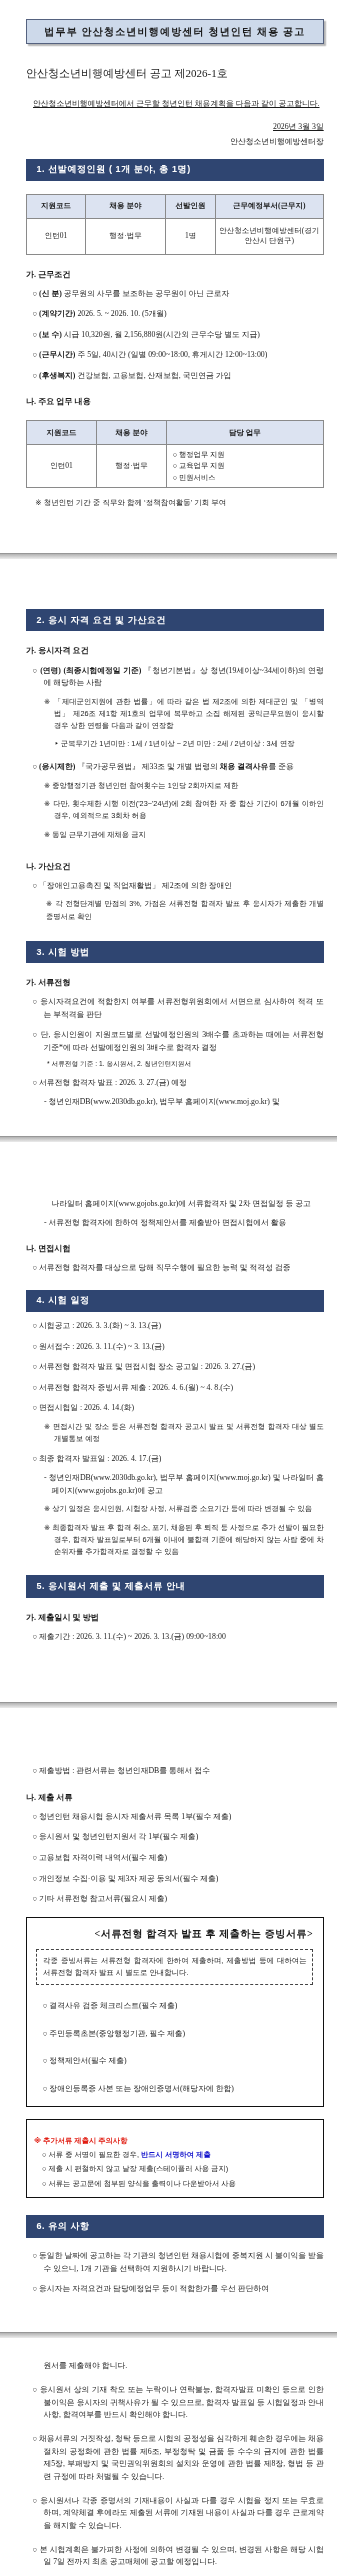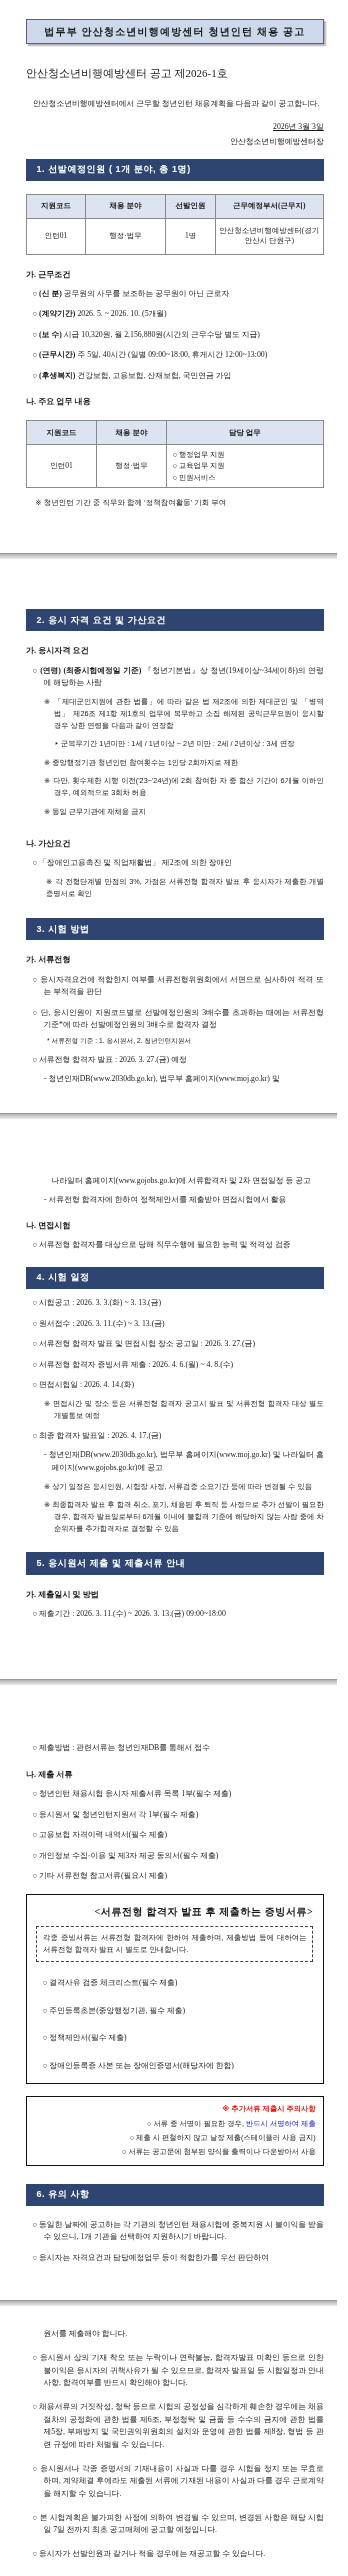--- a/index.html
+++ b/index.html
@@ -3,21 +3,21 @@
 <meta charset="utf-8">
 <style>
   html,body{margin:0;padding:0;background:#fff;}
   .page{width:337px;height:2576px;position:relative;overflow:hidden;background:#fff;
         font-family:"Liberation Serif","DejaVu Serif",serif;color:#1a1a1a;}
   .content{padding:0 13.3px 0 26px;}
   .title-box{margin-top:19px;border:1.2px solid #55627f;background:#cdd9ea;text-align:center;
         font-weight:bold;font-size:10px;letter-spacing:1.2px;padding:4.6px 0;
         box-shadow:1.7px 1.7px 1.2px #b5b5b5;}
   .notice-no{margin:22px 0 0;font-size:11px;}
-  .intro{margin:15px 0 0;font-size:7.8px;line-height:2.0;text-indent:7px;text-align:justify;}
+  .intro{margin:15px 0 0;font-size:7.8px;line-height:2.0;text-indent:7px;text-align:justify;text-decoration:underline;}
   .date-line{margin:9.3px 0 0;text-align:right;font-size:7.8px;text-decoration:underline;}
   .signer-line{margin:4.1px 0 0;text-align:right;font-size:7.8px;}
   .secbar{margin-top:11.6px;background:#2f4571;color:#ffffff;
         font-family:"Liberation Sans","DejaVu Sans",sans-serif;font-weight:bold;
         font-size:9px;padding:4.6px 0 4.6px 10.4px;letter-spacing:0.6px;}
   .tbl{width:100%;border-collapse:collapse;margin-top:12.8px;border:1.2px solid #000;font-size:7.5px;}
   .tbl th{background:#dce3f1;border:0.6px solid #8a8a8a;padding:6.4px 1.7px;font-weight:bold;}
   .tbl td{border:0.6px solid #8a8a8a;padding:7.5px 2.3px;text-align:center;}
   .tbl td.duty-cell{text-align:left;padding:4.1px 5.8px;}
   .duty-cell div{font-size:7.3px;line-height:1.55;}
@@ -28,25 +28,25 @@
         margin:6.4px 0 0;padding-left:28px;text-indent:-10px;text-align:justify;}
   .sub{font-size:7.8px;line-height:1.6;margin:6.4px 0 0;padding-left:25.5px;text-indent:-7.5px;text-align:justify;}
   .sub2{font-size:7.8px;line-height:1.6;margin:0;padding-left:25.5px;text-align:justify;}
   .small-note{font-family:"Liberation Sans","DejaVu Sans",sans-serif;font-size:6.7px;margin:5.8px 0 0;padding-left:21px;}
   .pbreak{height:5.2px;background:linear-gradient(#b2b2b2,#ececec);border-top:0.6px solid #979797;}
   .evidence-box{border:1.2px solid #111;margin-top:11.6px;padding:8.1px 9.3px 10.4px;}
   .evidence-title{text-align:right;font-weight:bold;font-size:10px;margin:1.2px 0 0;letter-spacing:0.6px;}
   .evidence-inner{border:0.6px dashed #444;margin-top:7.5px;padding:4.6px 5.8px;
         font-family:"Liberation Sans","DejaVu Sans",sans-serif;font-size:7.4px;line-height:1.7;text-align:justify;}
   .evidence-box .li{margin:15px 0 0;}
-  .warn-box{border:1.2px solid #111;margin-top:12.8px;padding:5px 7px 7px;
-        font-family:"Liberation Sans","DejaVu Sans",sans-serif;font-size:7.3px;line-height:1.85;text-align:right;}
+  .warn-box{border:1.2px solid #111;margin-top:12.8px;padding:14px 7px 7px;
+        font-family:"Liberation Sans","DejaVu Sans",sans-serif;font-size:7.3px;line-height:1.85;}
   .warn-title{color:#e11d12;font-weight:bold;margin:0;}
   .warn-box p.wline{margin:0.6px 0 0;padding-left:8.1px;}
-  .warn-strong{color:#1414cc;font-weight:normal;}
+  .warn-strong{color:#1414cc;font-weight:bold;}
   strong{font-weight:bold;}
 </style>
 </head>
 <body>
 
 <div class="page">
 
   <div class="content">
     <div class="title-box">
       <span>법무부 안산청소년비행예방센터 청년인턴 채용 공고</span>
@@ -126,20 +126,21 @@
 
   <div class="pbreak" style="margin-top:44px"></div>
 
   <div class="content">
     <div class="secbar" style="margin-top:50px">2. 응시 자격 요건 및 가산요건</div>
 
     <p class="h2">가. 응시자격 요건</p>
     <p class="li"><strong>○ (연령) (최종시험예정일 기준) </strong><span>『청년기본법』상 청년(19세이상~34세이하)의 연령에 해당하는 사람</span></p>
     <p class="note">※ 「제대군인지원에 관한 법률」에 따라 같은 법 제2조에 의한 제대군인 및 「병역법」 제26조 제1항 제1호의 업무에 복무하고 소집 해제된 공익근무요원이 응시할 경우 상한 연령을 다음과 같이 연장함</p>
     <p class="note" style="padding-left:36px;text-indent:-7.5px">‣ 군복무기간 1년미만 : 1세 / 1년이상 ~ 2년 미만 : 2세 / 2년이상 : 3세 연장</p>
+    <p class="li" style="margin-top:10.4px"><strong>○ (응시제한) </strong><span>『국가공무원법』 제33조 및 개별 법령의 </span><strong>채용 결격사유</strong><span>를 준용</span></p>
     <p class="note">※ 중앙행정기관 청년인턴 참여횟수는 1인당 2회까지로 제한</p>
     <p class="note">※ 다만, 횟수제한 시행 이전('23~'24년)에 2회 참여한 자 중 합산 기간이 6개월 이하인 경우, 예외적으로 3회차 허용</p>
     <p class="note">※ 동일 근무기관에 재채용 금지</p>
 
     <p class="h2" style="margin-top:20px">나. 가산요건</p>
     <p class="li">○ 「장애인고용촉진 및 직업재활법」 제2조에 의한 장애인</p>
     <p class="note" style="padding-left:20px;text-indent:0">※ 각 전형단계별 만점의 3%, 가점은 서류전형 합격자 발표 후 응시자가 제출한 개별 증명서로 확인</p>
 
     <div class="secbar" style="margin-top:18.6px">3. 시험 방법</div>
 

